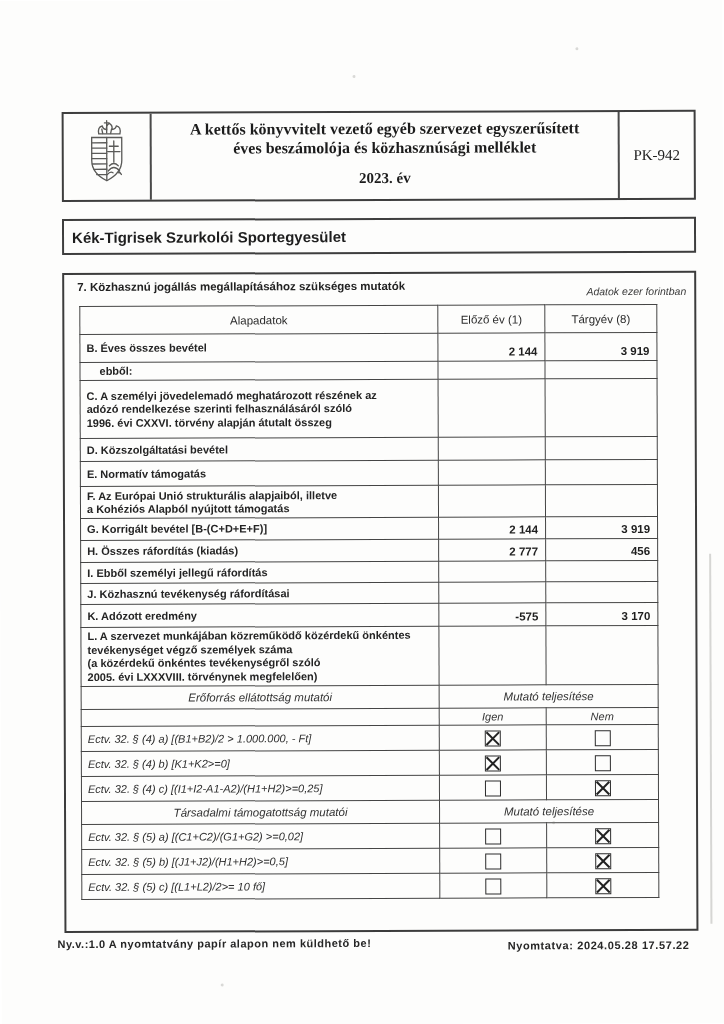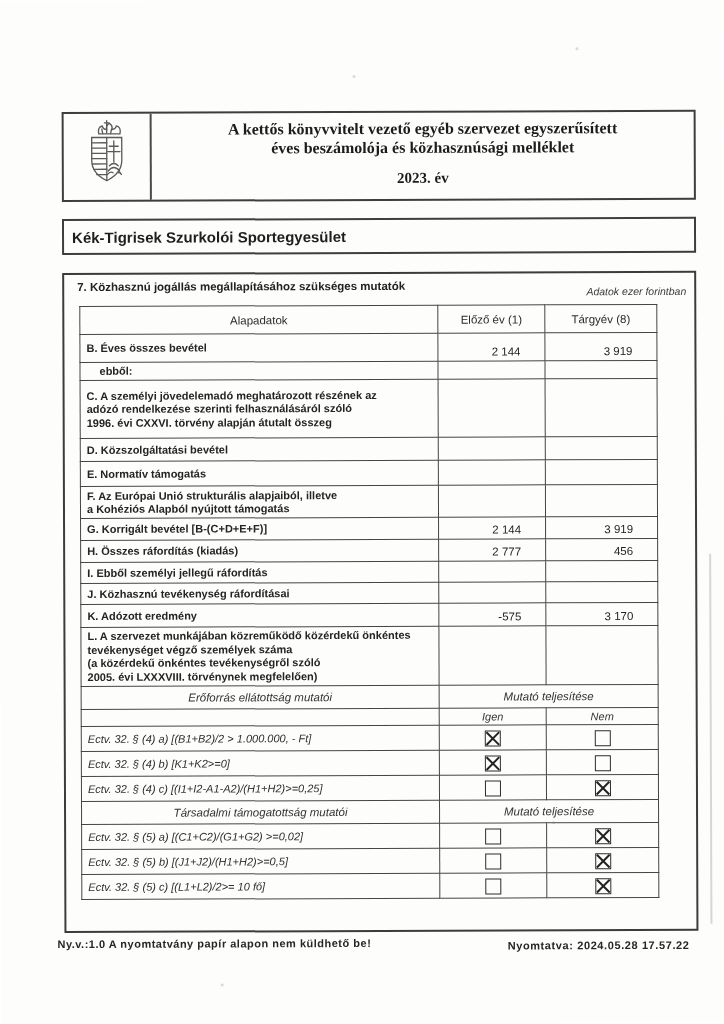--- a/index.html
+++ b/index.html
@@ -29,21 +29,21 @@
   .main-box{position:absolute;left:63px;top:272px;width:634px;height:660px;box-sizing:border-box;
     border:2px solid #3c3c3c;background:#fdfdfc;}
   .sec-title{position:absolute;left:13px;top:6px;font-size:11.5px;font-weight:bold;color:#222;}
   .unit-note{position:absolute;right:8px;top:12px;font-size:10.5px;font-style:italic;color:#3a3a3a;}
   table.ind{position:absolute;left:15px;top:31px;width:577px;border-collapse:collapse;table-layout:fixed;}
   table.ind td,table.ind th{border:1px solid #454545;box-sizing:border-box;}
   th.hcell{font-weight:normal;font-size:11.5px;text-align:center;height:28px;color:#2b2b2b;}
   td.lbl{font-weight:bold;font-size:11px;line-height:1.22;padding:2px 6px;white-space:pre-line;
     vertical-align:middle;color:#242424;}
   td.lbl.sub{padding-left:19px;}
-  td.val{text-align:right;font-weight:normal;font-size:11.5px;padding:0 24px 3px 0;vertical-align:bottom;color:#1f1f1f;}
+  td.val{text-align:right;font-weight:bold;font-size:11.5px;padding:0 7px 3px 0;vertical-align:bottom;color:#1f1f1f;}
   td.ital-hdr{font-style:italic;font-size:11.5px;text-align:center;vertical-align:middle;color:#333;}
   td.yn{font-style:italic;font-size:11px;text-align:center;vertical-align:middle;color:#333;}
   td.ectv{font-style:italic;font-size:11px;padding:2px 6px;vertical-align:middle;color:#2e2e2e;}
   td.cbcell{text-align:center;vertical-align:middle;}
   .cb{display:inline-block;width:14px;height:14px;border:1.8px solid #2c2c2c;position:relative;background:#fdfdfc;vertical-align:middle;}
   .cb.checked::before,.cb.checked::after{content:"";position:absolute;left:-2px;top:6px;width:18px;height:2px;background:#222;}
   .cb.checked::before{transform:rotate(45deg);}
   .cb.checked::after{transform:rotate(-45deg);}
   
   .footer-left{position:absolute;left:56px;top:937px;font-size:11px;font-weight:bold;letter-spacing:0.5px;color:#262626;}
@@ -71,20 +71,23 @@
           <path d="M35 53 q5 -5 10 0"></path>
           <path d="M33.5 59 q6.5 -8 13 0 M32.5 63 q3.5 -4 6.5 -2 M45 61 q2 -1 3.5 2"></path>
         </g>
       </svg>
     </div>
     <div class="title-cell">
       <div class="title-line">A kettős könyvvitelt vezető egyéb szervezet egyszerűsített</div>
       <div class="title-line">éves beszámolója és közhasznúsági melléklet</div>
       <div class="title-year">2023. év</div>
     </div>
+    <div class="pk-cell">
+      <span>PK-942</span>
+    </div>
   </div>
 
   <div class="org-box">
     <span>Kék-Tigrisek Szurkolói Sportegyesület</span>
   </div>
 
   <div class="main-box">
     <div class="sec-title">7. Közhasznú jogállás megállapításához szükséges mutatók</div>
     <div class="unit-note">Adatok ezer forintban</div>
 

